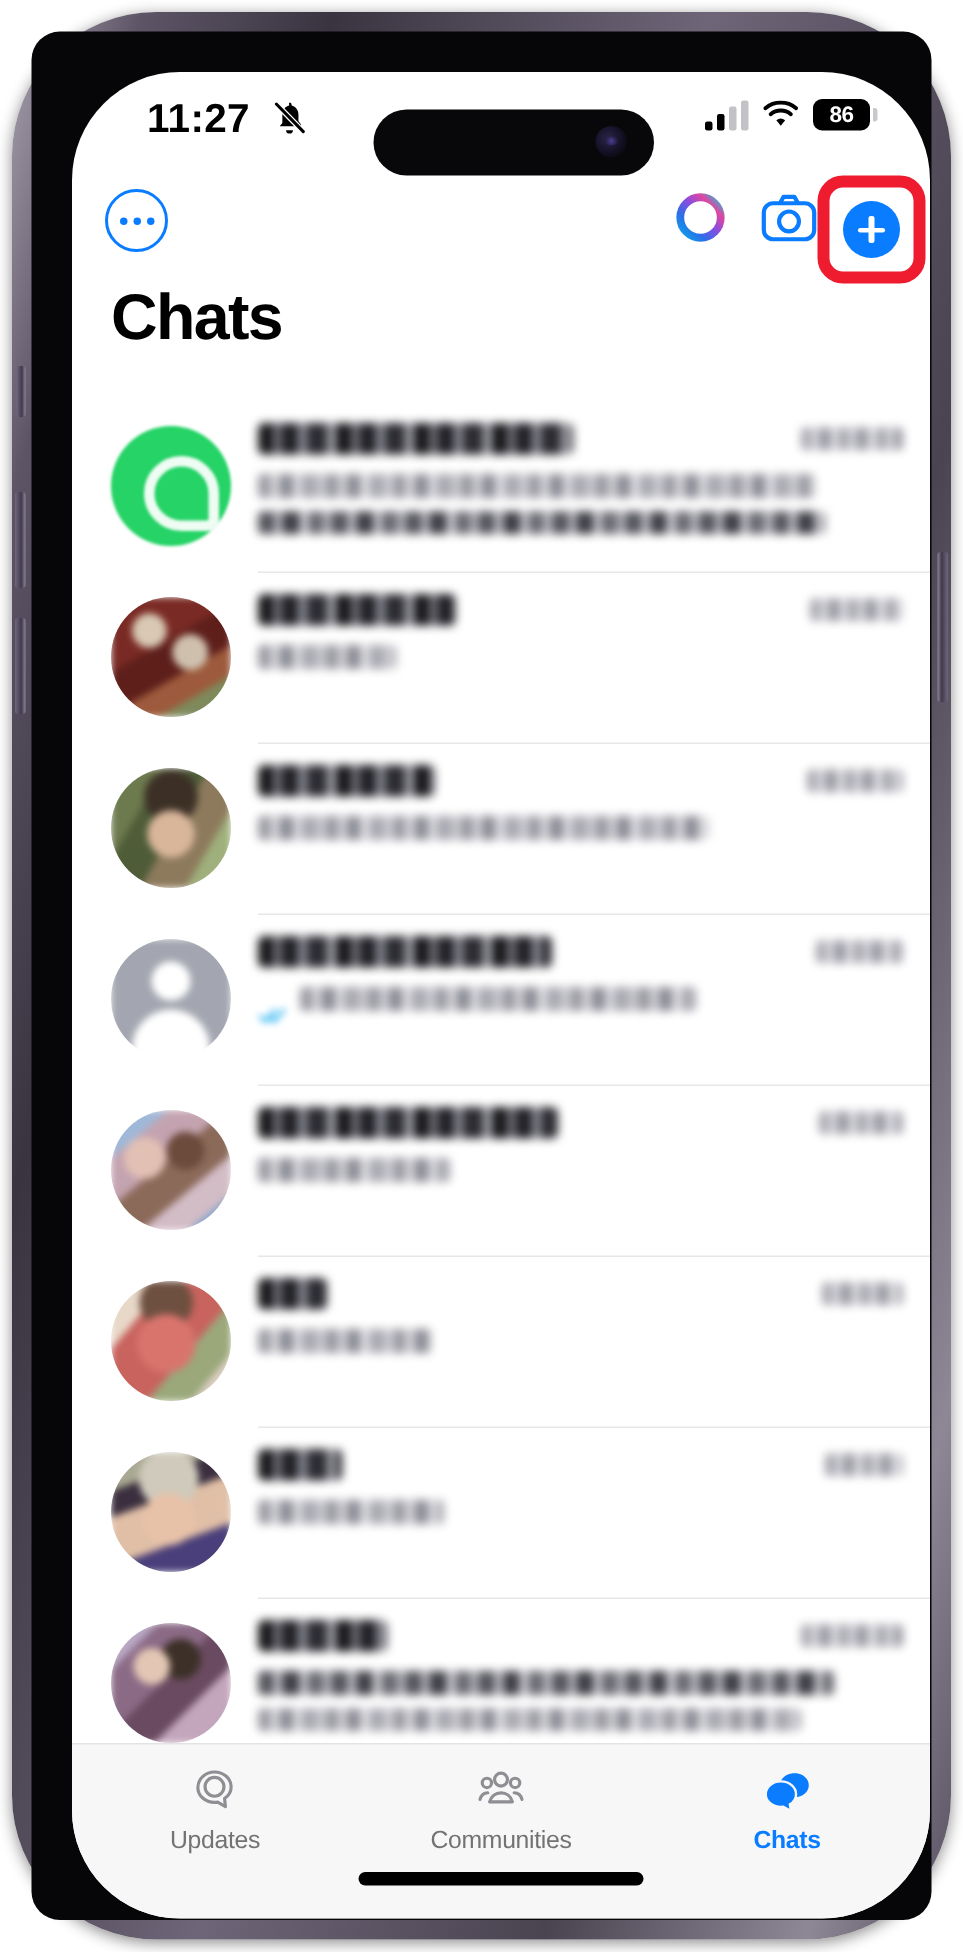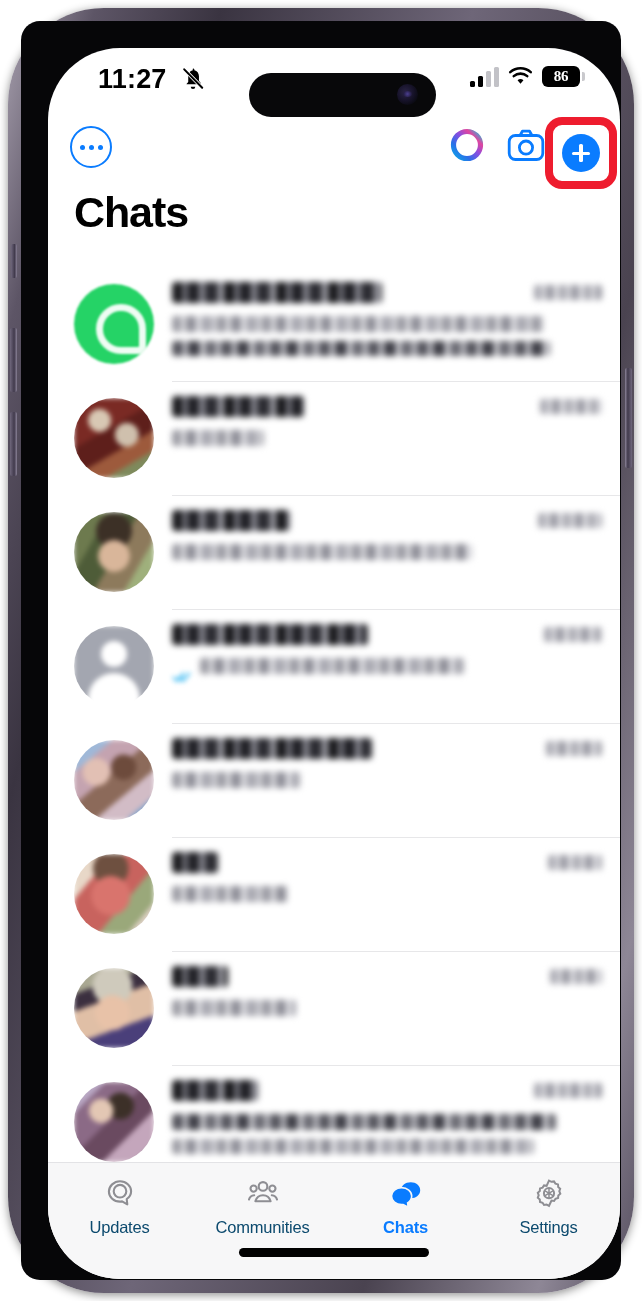--- a/index.html
+++ b/index.html
@@ -21,21 +21,21 @@
 
   
   #statusbar{position:absolute;left:0;top:0;width:572px;height:68px;}
   #clock{position:absolute;left:50px;top:16px;font-size:27px;font-weight:700;letter-spacing:.2px;color:#000;}
   #bell-mute{position:absolute;left:132px;top:18px;width:26px;height:26px;}
   #island{position:absolute;left:201px;top:25px;width:187px;height:44px;border-radius:22px;background:#08080a;}
   #island-lens{position:absolute;right:18px;top:11px;width:21px;height:21px;border-radius:50%;
                background:radial-gradient(circle at 40% 40%,#2b2547 0%,#17132a 45%,#0a0a12 75%);}
   #island-lens:after{content:"";position:absolute;left:6px;top:7px;width:9px;height:6px;border-radius:50%;
                background:radial-gradient(circle,#4b3f8f 0%,#241d44 70%,transparent 100%);}
-  #status-right{position:absolute;right:40px;top:18px;display:flex;align-items:center;gap:9px;font-family:Liberation Serif, serif;}
+  #status-right{position:absolute;right:40px;top:18px;display:flex;align-items:center;gap:9px;}
   .bar{width:5px;background:#000;border-radius:1.5px;display:inline-block;}
   #signal{display:flex;align-items:flex-end;gap:3px;height:20px;}
   #wifi{width:25px;height:19px;}
   #battery{position:relative;width:38px;height:21px;border-radius:6px;background:#000;display:flex;align-items:center;justify-content:center;}
   #battery:after{content:"";position:absolute;right:-5px;top:6px;width:3px;height:9px;border-radius:0 2px 2px 0;background:#c9c9cd;}
   #battery-level{color:#fff;font-size:15px;font-weight:700;letter-spacing:-.3px;}
 
   
   #app-header{position:absolute;left:0;top:68px;width:572px;height:62px;}
   #more-btn{position:absolute;left:22px;top:10px;width:38px;height:38px;border:2.6px solid #0a7cff;border-radius:50%;
@@ -76,21 +76,21 @@
   .av-wa{background:#25d366;position:relative;filter:blur(1.2px);}
   .av-wa:after{content:"";position:absolute;left:22px;top:20px;width:36px;height:36px;border:7px solid rgba(255,255,255,.92);
                border-radius:50% 50% 8px 50%;}
   .mosaic{width:100%;height:100%;filter:blur(2.4px);}
 
   
   #tabbar{position:absolute;left:0;bottom:0;width:572px;height:116px;background:#f7f7f8;
           border-top:1.5px solid #e3e3e6;display:flex;}
   .tab{flex:1;display:flex;flex-direction:column;align-items:center;justify-content:flex-start;padding-top:14px;gap:7px;}
   .tab-icon{width:34px;height:34px;display:block;}
-  .tab-label{font-size:16.5px;color:#0c4a6e;letter-spacing:-.2px;}
+  .tab-label{font-size:16.5px;color:#737373;letter-spacing:-.2px;}
   .tab.active .tab-label{color:#0a7cff;font-weight:600;}
   #home-indicator{position:absolute;left:50%;transform:translateX(-50%);bottom:22px;width:190px;height:9px;border-radius:5px;background:#000;}
 </style>
 </head>
 <body>
 
 <div id="device">
   <div class="sidebtn" id="btn-silent"></div>
   <div class="sidebtn" id="btn-volup"></div>
   <div class="sidebtn" id="btn-voldn"></div>
@@ -331,27 +331,19 @@
         </div>
 
         <div class="tab active">
           <svg class="tab-icon" viewBox="0 0 34 34">
             <path d="M21.8 5.2c5.2 0 9.4 3.5 9.4 8s-4.2 8-9.4 8c-.7 0-1.4 0-2-.2l-4.6 2.5.6-4c-2.3-1.4-3.8-3.7-3.8-6.3 0-4.5 4.3-8 9.8-8Z" fill="#0a7cff"></path>
             <path d="M12.6 10.6c5.6 0 10.1 3.8 10.1 8.5 0 2.8-1.6 5.3-4.1 6.8l.7 4.4-5.1-2.8c-.5.1-1 .1-1.6.1-5.6 0-10.1-3.8-10.1-8.5s4.5-8.5 10.1-8.5Z" fill="#0a7cff" stroke="#f7f7f8" stroke-width="1.6"></path>
           </svg>
           <span class="tab-label">Chats</span>
         </div>
 
-        <div class="tab">
-          <svg class="tab-icon" viewBox="0 0 34 34">
-            <path d="M17 3.6l2.4 1.2 2.6-.4 1.4 2.2 2.6.8.2 2.6 2 1.7-.9 2.5 1 2.5-2 1.7-.2 2.6-2.6.8-1.4 2.2-2.6-.4L17 28.8l-2.4-1.2-2.6.4-1.4-2.2-2.6-.8-.2-2.6-2-1.7.9-2.5-.9-2.5 2-1.7.2-2.6 2.6-.8L12 8.4l2.6.4Z" fill="none" stroke="#8e8e93" stroke-width="2"></path>
-            <circle cx="17" cy="16.2" r="5.1" fill="none" stroke="#8e8e93" stroke-width="2"></circle>
-            <path d="M17 11.1v10.2M12.6 13.7l8.8 5.1M12.6 18.8l8.8-5.1" stroke="#8e8e93" stroke-width="1.5"></path>
-          </svg>
-          <span class="tab-label">Settings</span>
-        </div>
 
         <div id="home-indicator"></div>
       </div>
 
     </div>
   </div>
 </div>
 
 </body></html>

